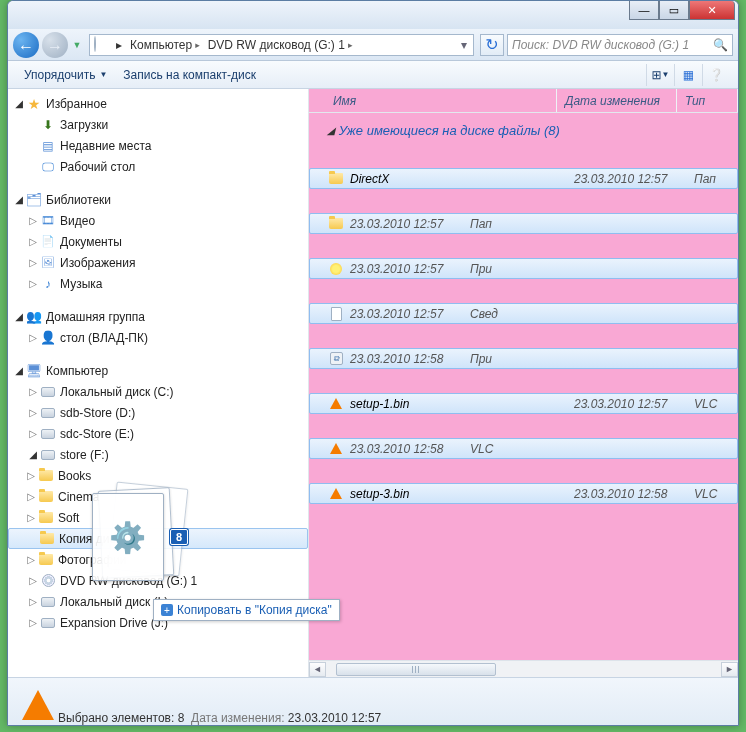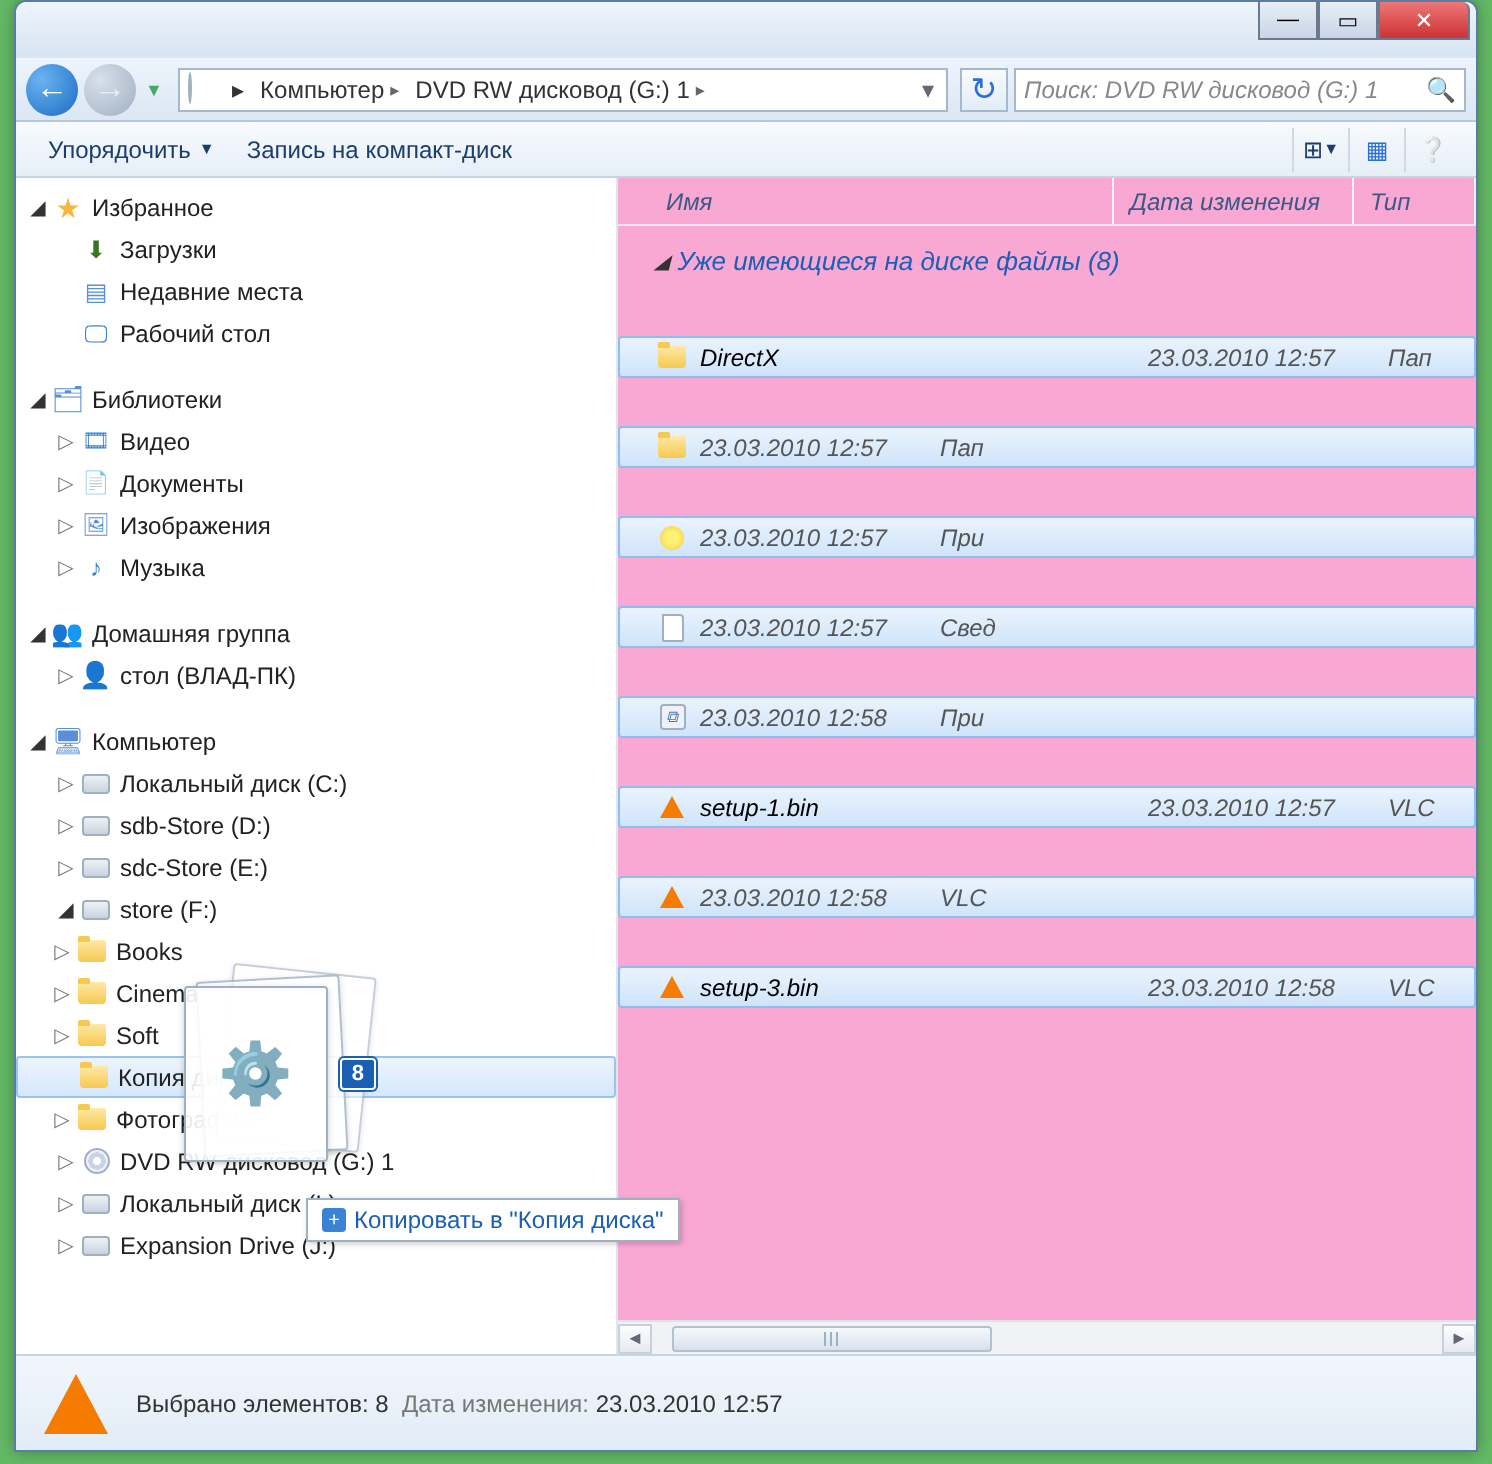--- a/index.html
+++ b/index.html
@@ -54,21 +54,21 @@
 .frow.sel { background: linear-gradient(#eaf3fd,#cfe4fa); border: 1px solid #8fbdf0; border-radius: 2px; margin-top: 24px; }
 .ficon { width: 16px; height: 16px; margin-right: 6px; display:inline-flex;align-items:center;justify-content:center; }
 .fname { width: 224px; }
 .fdate { width: 120px; color: #555; }
 .ftype { color: #555; }
 .hscroll { height: 17px; background: #f0f2f5; border-top: 1px solid #dde3ea; display:flex;align-items:center; margin-top: auto; }
 .hsarrow { width: 17px; height: 15px; background: linear-gradient(#fdfdfe,#e5eaf0); border: 1px solid #c7d0db; display:flex;align-items:center;justify-content:center;font-size:9px;color:#667; }
 .hstrack { flex: 1; height: 15px; position: relative; }
 .hsthumb { position: absolute; left: 10px; width: 160px; height: 13px; top: 1px; background: linear-gradient(#f5f8fb,#d8e1eb); border: 1px solid #b2c0d0; border-radius: 2px; display:flex;align-items:center;justify-content:center; }
 .hsthumb::after { content: ""; width: 9px; height: 7px; background: repeating-linear-gradient(90deg,#9fb0c3 0 1px,transparent 1px 3px); }
-.statusbar { height: 48px; background: linear-gradient(#f1f6fc,#e2ecf6); border-top: 1px solid #c7d4e3; display: flex; align-items: center; padding: 0 10px; font-size: 12px; color: #333; gap: 10px; }
+.statusbar { height: 48px; background: linear-gradient(#f1f6fc,#e2ecf6); border-top: 1px solid #c7d4e3; display: flex; align-items: flex-end; padding: 0 10px; font-size: 12px; color: #333; }
 .bigicon { width: 40px; height: 40px; }
 .statusgrey { color: #777; }
 
 .dragghost { position: absolute; left: 84px; top: 484px; width: 104px; height: 98px; pointer-events: none; }
 .ghostpage { position: absolute; width: 72px; height: 88px; background: rgba(255,255,255,.9); border: 1px solid #9fb0c3; border-radius: 2px; box-shadow: 0 1px 3px rgba(0,0,0,.2); }
 .gp1 { left: 20px; top: 0; transform: rotate(6deg); opacity: .6; }
 .gp2 { left: 8px; top: 4px; transform: rotate(-3deg); opacity: .8; }
 .gp3 { left: 0; top: 8px; display:flex;align-items:center;justify-content:center; }
 .ghosticon { font-size: 30px; }
 .badge { position: absolute; right: 8px; top: 44px; background: #1a5fb4; color: #fff; font-size: 11px; font-weight: bold; padding: 1px 5px; border-radius: 2px; border: 1px solid #fff; box-shadow: 0 0 0 1px #1a5fb4; }

